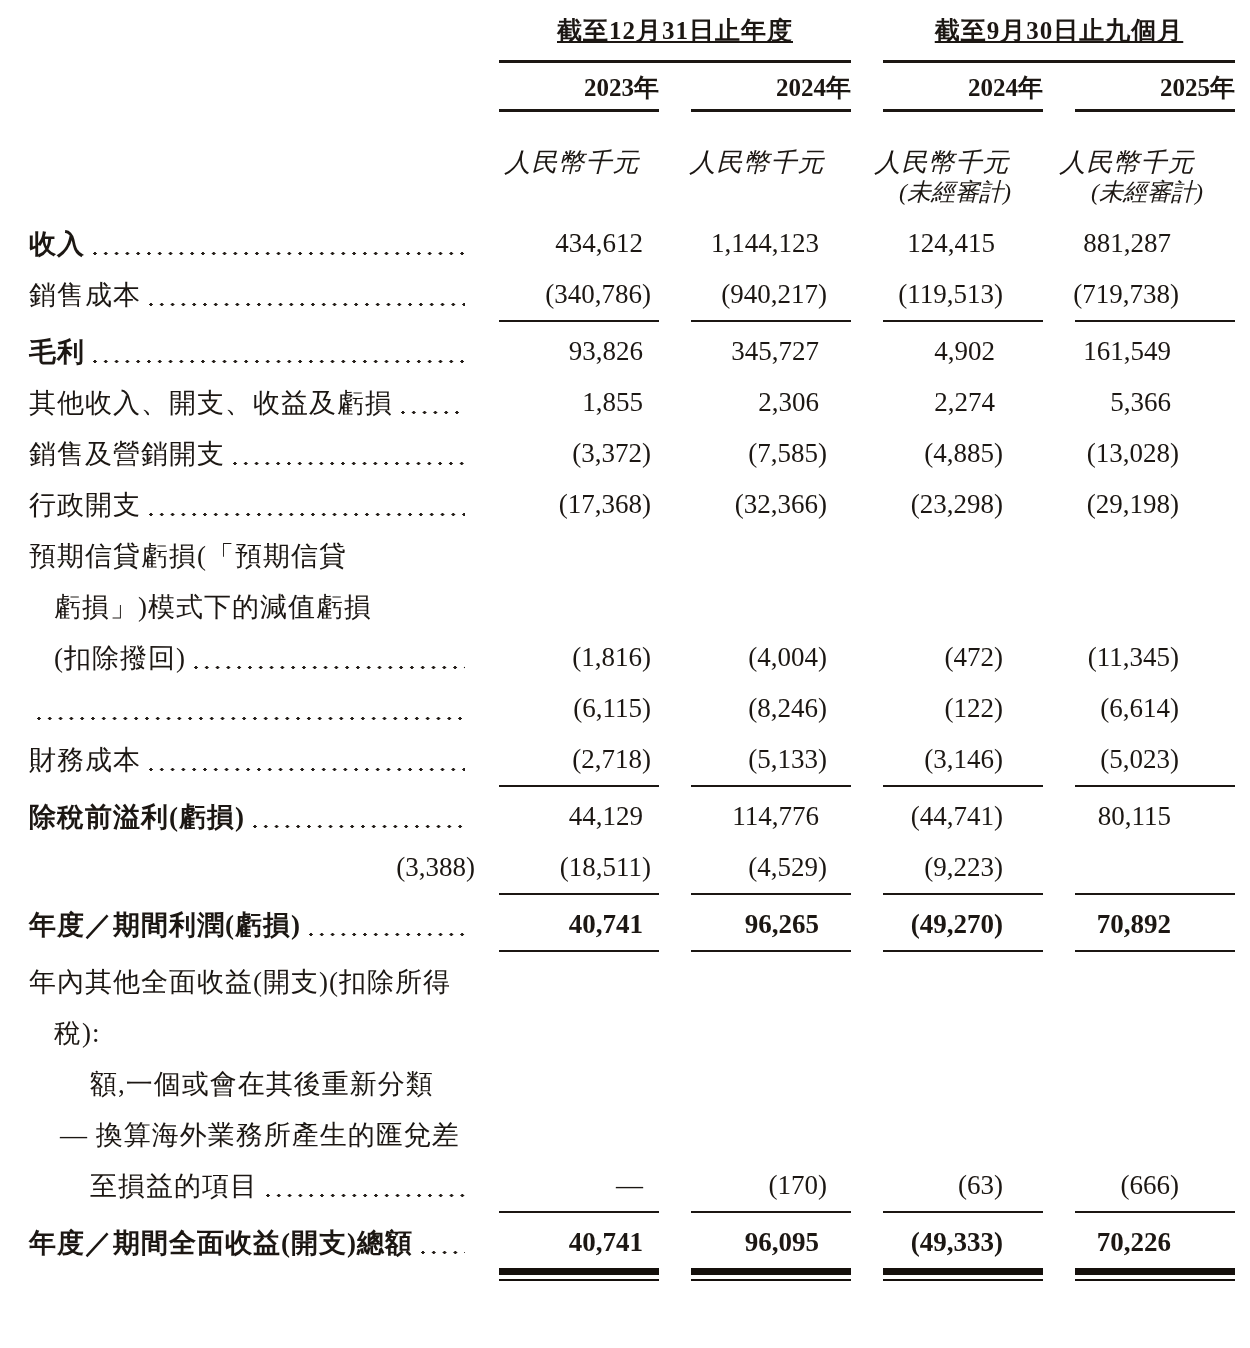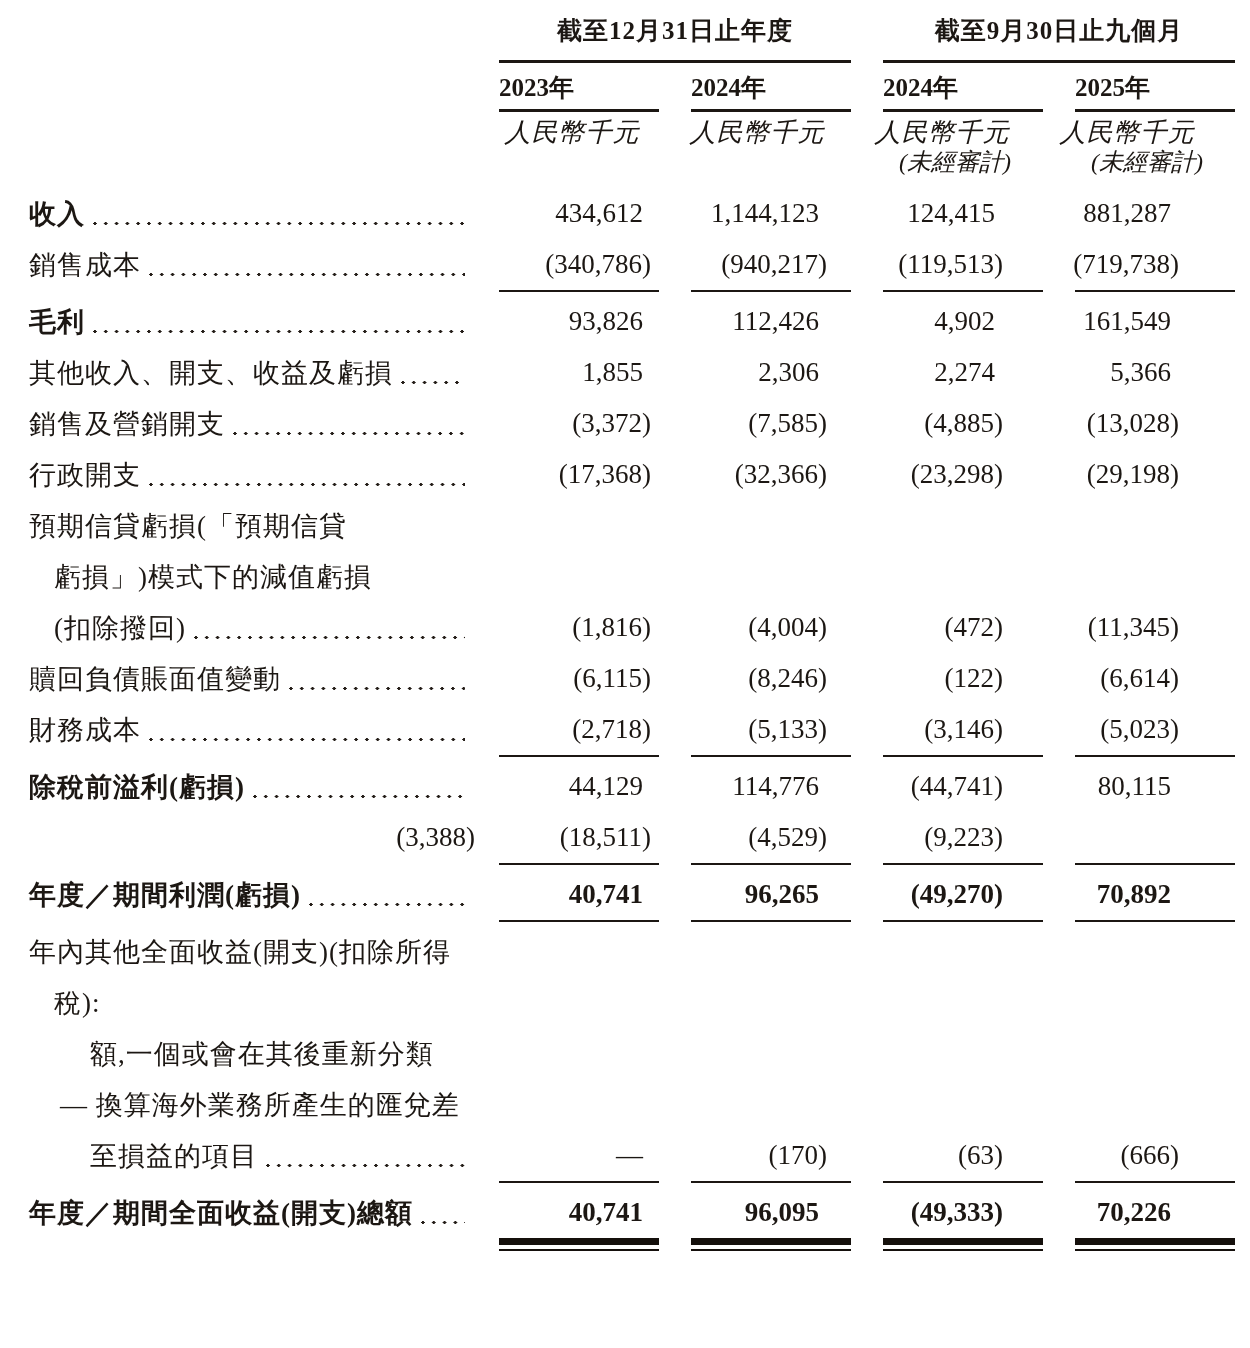--- a/index.html
+++ b/index.html
@@ -5,28 +5,28 @@
   html,body{margin:0;padding:0;background:#ffffff;}
   .sheet{
     position:relative;width:1250px;height:1348px;overflow:hidden;box-sizing:border-box;
     background:#ffffff;color:#1c1713;
     font-family:"Liberation Serif","DejaVu Serif",serif;
   }
   .grid{display:grid;grid-template-columns:438px 160px 160px 160px 160px;column-gap:32px;padding-left:29px;}
   
   .hdr-groups{padding-top:16px;}
   .grp{font-weight:700;font-size:25px;line-height:30px;text-align:center;
-       padding-bottom:14px;border-bottom:3px solid #1c1713;letter-spacing:1px;}
+       padding-bottom:14px;border-bottom:3px solid #1c1713;letter-spacing:1px;text-decoration:underline;}
   .grp1{grid-column:2/4;}
   .grp2{grid-column:4/6;}
   .hdr-years{margin-top:10px;}
-  .year{font-weight:700;font-size:25px;line-height:30px;text-align:left;
+  .year{font-weight:700;font-size:25px;line-height:30px;text-align:right;
         padding-bottom:6px;border-bottom:3px solid #1c1713;}
   .c1{grid-column:2;}.c2{grid-column:3;}.c3{grid-column:4;}.c4{grid-column:5;}
-  .hdr-unit{margin-top:6px;gap:25px;}
+  .hdr-unit{margin-top:36px;gap:25px;}
   .unit{font-style:italic;font-size:26px;line-height:30px;text-align:center;letter-spacing:1px;}
   .hdr-unaudited{padding-left:21px;}
   .unaud{font-style:italic;font-size:24px;line-height:28px;text-align:center;}
   
   #tbody{margin-top:12px;}
   .line{height:51px;align-items:center;font-size:27px;gap:16px;}
   .line.bold .lab{font-weight:700;}
   .lab{align-self:stretch;display:flex;align-items:center;min-width:0;}
   .lab .t{letter-spacing:1px;white-space:pre;}
   .ind-0{padding-left:0;}
@@ -102,21 +102,21 @@
         <div class="rl1"></div>
         <div class="rl1"></div>
         <div class="rl1"></div>
       </div>
       <div class="grid line bold">
         <div class="lab ind-0">
           <span class="t">毛利</span>
           <span class="leader"></span>
         </div>
         <div class="val">93,826</div>
-        <div class="val">112,426</div>
+        <div class="val">345,727</div>
         <div class="val">4,902</div>
         <div class="val">161,549</div>
       </div>
       <div class="grid line">
         <div class="lab ind-0">
           <span class="t">其他收入、開支、收益及虧損</span>
           <span class="leader"></span>
         </div>
         <div class="val">1,855</div>
         <div class="val">2,306</div>
@@ -166,21 +166,20 @@
           <span class="t">(扣除撥回)</span>
           <span class="leader"></span>
         </div>
         <div class="val neg">(1,816)</div>
         <div class="val neg">(4,004)</div>
         <div class="val neg">(472)</div>
         <div class="val neg">(11,345)</div>
       </div>
       <div class="grid line">
         <div class="lab ind-0">
-          <span class="t">贖回負債賬面值變動</span>
           <span class="leader"></span>
         </div>
         <div class="val neg">(6,115)</div>
         <div class="val neg">(8,246)</div>
         <div class="val neg">(122)</div>
         <div class="val neg">(6,614)</div>
       </div>
       <div class="grid line">
         <div class="lab ind-0">
           <span class="t">財務成本</span>

